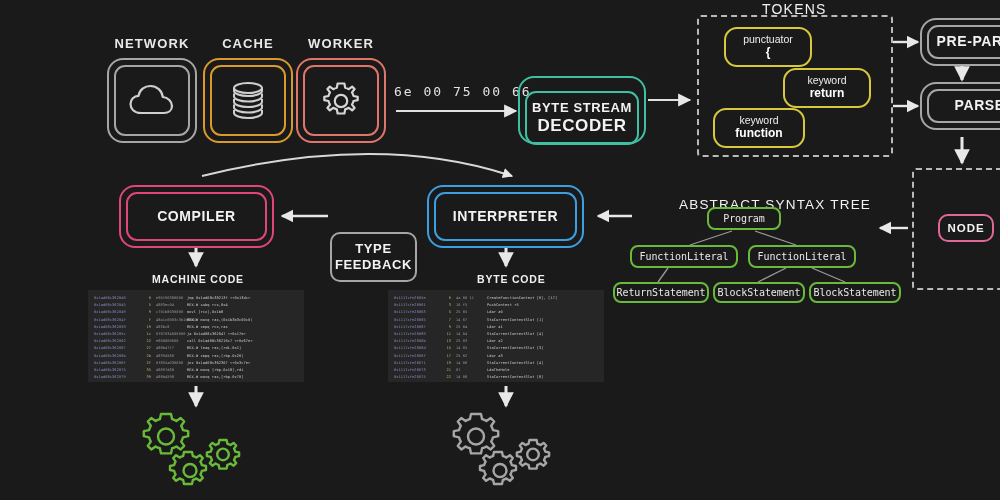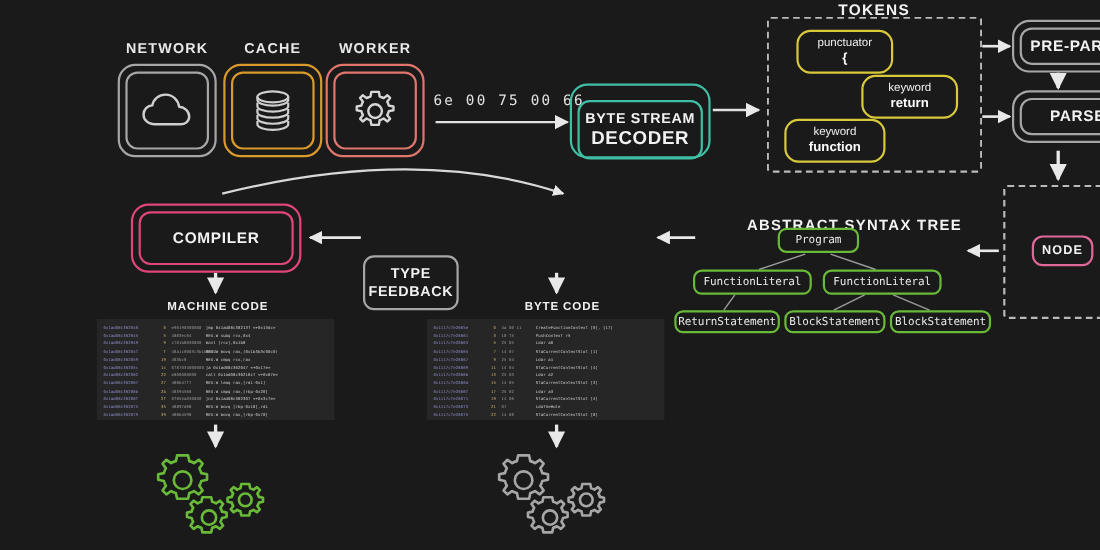--- a/index.html
+++ b/index.html
@@ -86,21 +86,21 @@
   
   .dashbox {
     position: absolute;
     border: 2px dashed #b9b9b9;
     border-radius: 4px;
   }
   .dashtitle {
     position: absolute;
     color: #f2f2f2;
     font-size: 14px;
-    font-weight: bold;
+    font-weight: normal;
     letter-spacing: 1.2px;
     white-space: nowrap;
   }
 
   
   .token {
     position: absolute;
     border: 2px solid #d8c93b;
     border-radius: 13px;
     display: flex; flex-direction: column;
@@ -330,20 +330,25 @@
     <div class="inner">
       <div class="boxlabel" style="font-size:14px;">COMPILER</div>
     </div>
   </div>
 
   <div class="sbox" style="left:330px; top:192px; width:87px; height:50px;">
     <div class="boxlabel" style="font-size:13px;">TYPE</div>
     <div class="boxlabel" style="font-size:13px;">FEEDBACK</div>
   </div>
 
+  <div class="dbox blue" style="left:427px; top:185px; width:157px; height:63px;">
+    <div class="inner">
+      <div class="boxlabel" style="font-size:14px;">INTERPRETER</div>
+    </div>
+  </div>
 
   <div class="codelabel" style="left:152px; top:273px;">MACHINE CODE</div>
   <div class="codelabel" style="left:477px; top:273px;">BYTE CODE</div>
 
   <div class="codepanel" style="left:88px; top:290px; width:216px; height:92px;">
     <div id="machine-code-lines">
         <div class="codeline"><span class="c-addr col-addr">0x1ad08c362040</span><span class="c-off col-off">0</span><span class="c-byte col-byte">e90190380000</span><span class="c-mn col-mn">jmp 0x1ad08c38213f  &lt;+0x13dc&gt;</span></div>
         <div class="codeline"><span class="c-addr col-addr">0x1ad08c362045</span><span class="c-off col-off">5</span><span class="c-byte col-byte">4883ec04</span><span class="c-mn col-mn">REX.W subq rcx,0x4</span></div>
         <div class="codeline"><span class="c-addr col-addr">0x1ad08c362049</span><span class="c-off col-off">9</span><span class="c-byte col-byte">c701b8030000</span><span class="c-mn col-mn">movl [rcx],0x1b8</span></div>
         <div class="codeline"><span class="c-addr col-addr">0x1ad08c36204f</span><span class="c-off col-off">f</span><span class="c-byte col-byte">48a1c0003c3b1b0000</span><span class="c-mn col-mn">REX.W movq rax,(0x1b3b3c00c0)</span></div>

